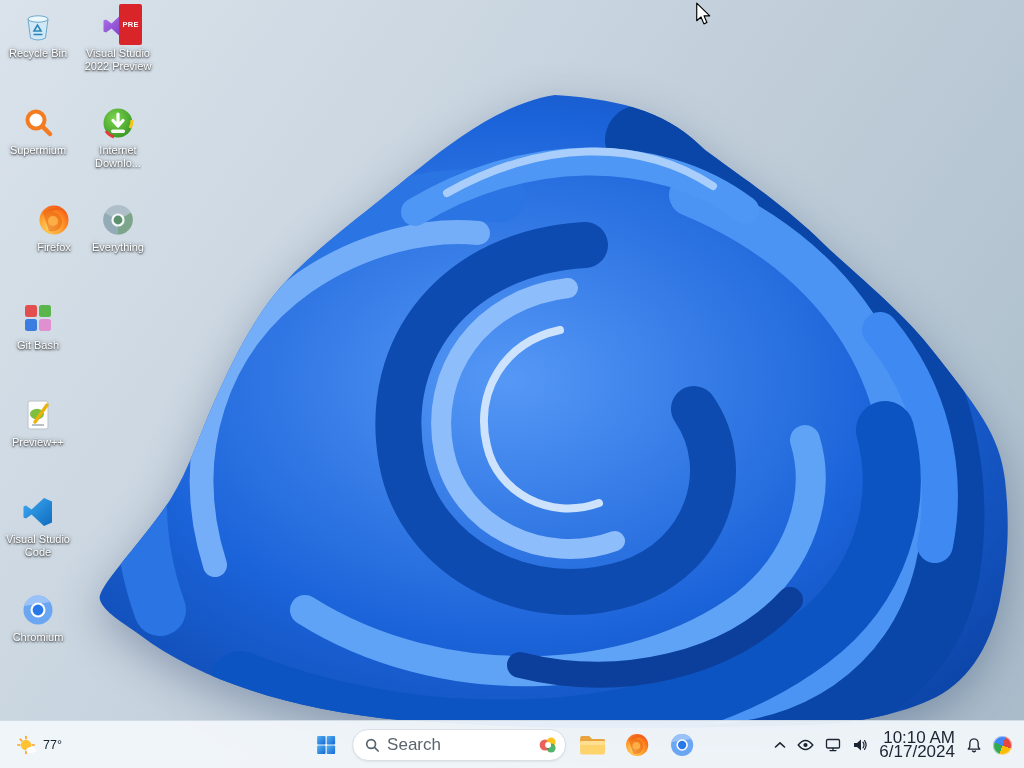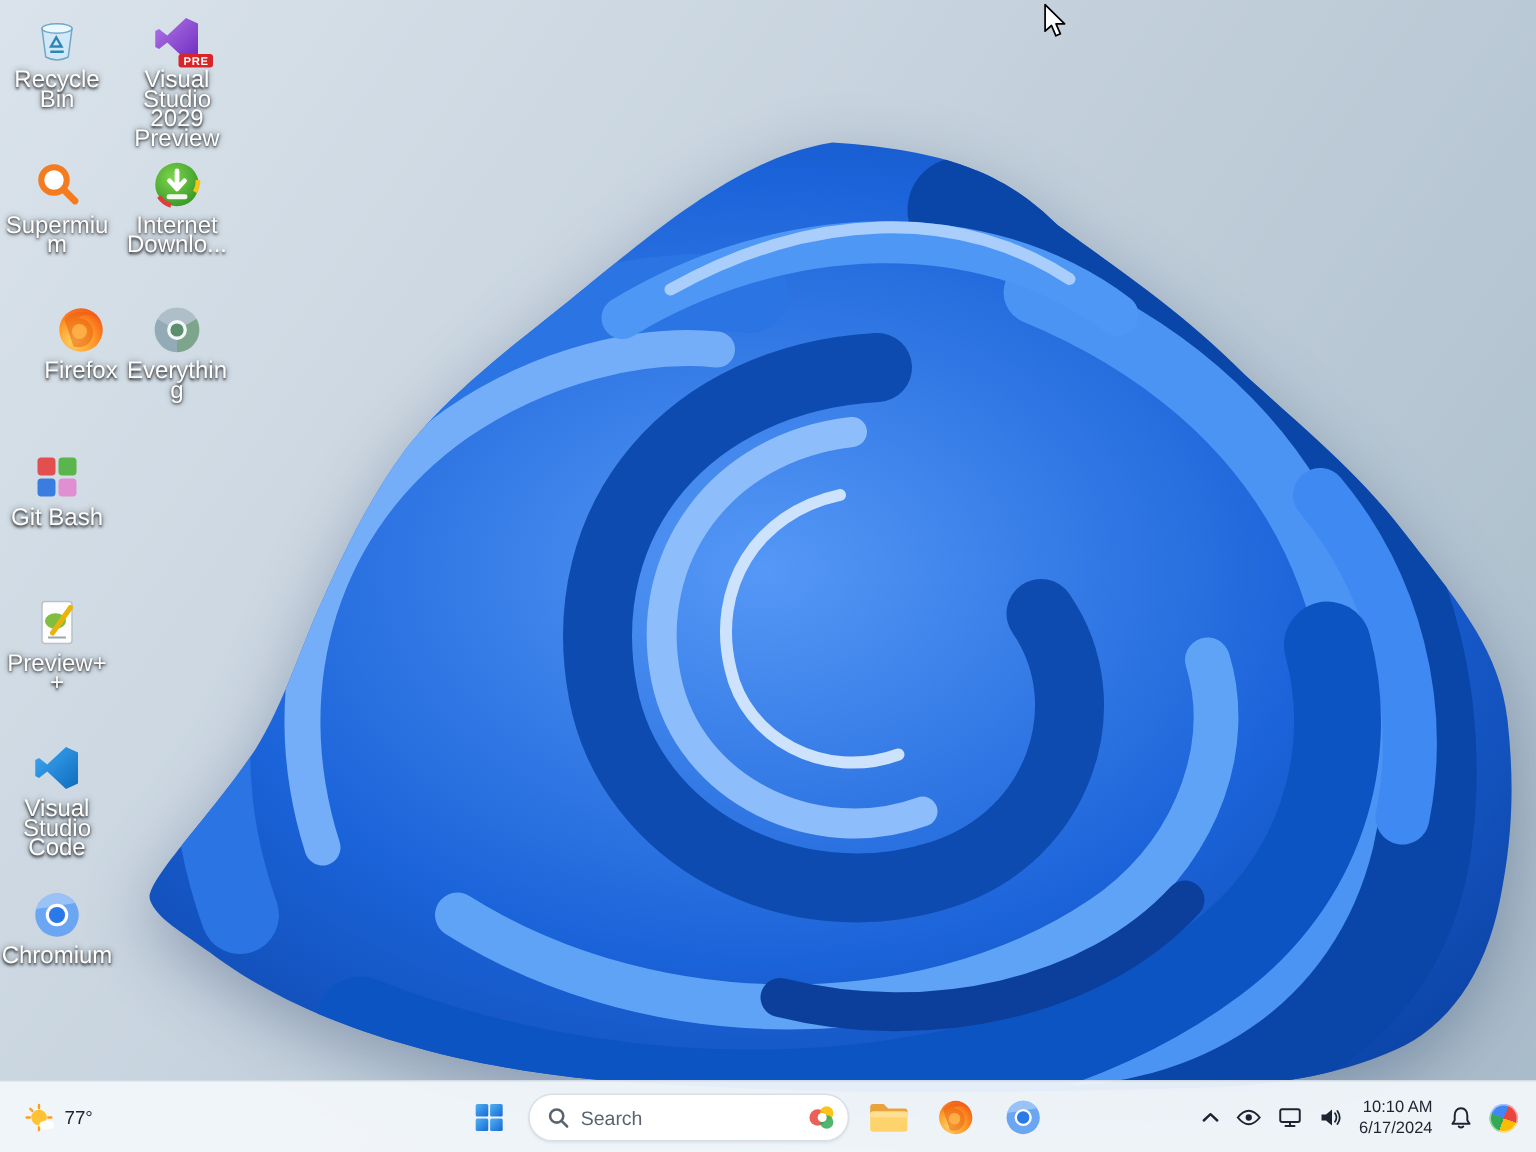--- a/index.html
+++ b/index.html
@@ -7,43 +7,43 @@
   body{
     position:relative;overflow:hidden;
     font-family:"Liberation Sans","DejaVu Sans",sans-serif;
     background:linear-gradient(125deg,#dae3eb 0%,#c7d3de 40%,#a8bbc9 100%);
   }
   .wallpaper{position:absolute;inset:0;width:1024px;height:768px}
 
   
   .cell{position:absolute;width:76px;display:flex;flex-direction:column;align-items:center;gap:3px;cursor:default}
   .cell .ic{width:36px;height:36px;position:relative;display:flex;align-items:center;justify-content:center}
-  .cell .lbl{font-size:16px;line-height:13px;color:#fff;text-align:center;
+  .cell .lbl{font-size:11px;line-height:13px;color:#fff;text-align:center;
     text-shadow:0 1px 2px rgba(0,0,0,.85),0 0 4px rgba(0,0,0,.45);max-width:74px;word-wrap:break-word}
   .badge{position:absolute;right:-6px;bottom:-1px;background:#d9252a;color:#fff;
-    font-size:7.5px;font-weight:bold;padding:0 3px;border-radius:2px;letter-spacing:.4px;line-height:9px}
+    font-size:7.5px;font-weight:bold;padding:16px 3px;border-radius:2px;letter-spacing:.4px;line-height:9px}
 
   .watermark{position:absolute;right:10px;bottom:56px;text-align:right;
     font-size:12px;line-height:15px;color:rgba(38,54,70,.82)}
 
   
   .taskbar{position:absolute;left:0;right:0;bottom:0;height:48px;
     background:rgba(242,246,251,.94);border-top:1px solid rgba(208,218,228,.95);
     display:flex;align-items:center}
   .tb-left{position:absolute;left:8px;top:0;height:48px;display:flex;align-items:center;gap:5px;padding:16px 8px;border-radius:6px}
   .temp{font-size:12.5px;color:#1b2430}
   .tb-center{position:absolute;left:50%;top:0;height:48px;transform:translateX(-52%);display:flex;align-items:center;gap:7px}
   .tb-btn{width:38px;height:38px;border-radius:6px;display:flex;align-items:center;justify-content:center}
   .search-pill{width:214px;height:32px;background:#fff;border:1px solid #d9dfe7;border-radius:16px;
-    display:flex;align-items:center;padding:0 5px 0 12px;gap:8px;color:#5a646e;font-size:13px;
+    display:flex;align-items:center;padding:0 5px 0 12px;gap:8px;color:#5a646e;font-size:17px;
     box-shadow:0 1px 2px rgba(0,0,0,.07)}
   .search-pill .stext{flex:1;text-align:left}
   .tb-right{position:absolute;right:8px;top:0;height:48px;display:flex;align-items:center;gap:11px;padding-right:4px}
   .tray-ic{display:flex;align-items:center;justify-content:center}
-  .clock{display:flex;flex-direction:column;align-items:flex-end;font-size:11px;line-height:14px;color:#1b2430}
+  .clock{display:flex;flex-direction:column;align-items:flex-end;font-size:17px;line-height:14px;color:#1b2430}
   .pinwheel{width:19px;height:19px;border-radius:50%;
     background:conic-gradient(from 20deg,#e8453c 0 25%,#fbbc05 25% 50%,#34a853 50% 75%,#4285f4 75% 100%);
     box-shadow:inset 0 0 0 1px rgba(255,255,255,.5)}
   .cursor{position:absolute;left:695px;top:2px;width:17px;height:25px;pointer-events:none}
 </style>
 </head>
 <body>
 
 <svg class="wallpaper" viewBox="0 0 1024 768">
   <defs>
@@ -182,21 +182,21 @@
       <defs>
           <linearGradient id="vsg" x1="0" y1="0" x2="1" y2="1">
         <stop offset="0%" stop-color="#b178e8"></stop>
             <stop offset="100%" stop-color="#6f2bbf"></stop>
       </linearGradient>
         </defs>
       <path d="M23 3 L10.5 14.6 L5 10.4 L2.5 11.6 V22.4 L5 23.6 L10.5 19.4 L23 31 L31 27.4 V6.6 Z" fill="url(#vsg)"></path>
     </svg>
     <span class="badge">PRE</span>
   </div>
-  <div class="lbl">Visual Studio 2029 Preview</div>
+  <div class="lbl">Visual Studio 2022 Preview</div>
 </div>
 
 <div class="cell" style="left:80px;top:105px">
   <div class="ic">
     <svg viewBox="0 0 34 34" width="34" height="34">
       <defs>
           <radialGradient id="idmg" cx="40%" cy="35%" r="80%">
         <stop offset="0%" stop-color="#7ed64e"></stop>
             <stop offset="100%" stop-color="#2e8f1f"></stop>
       </radialGradient>

